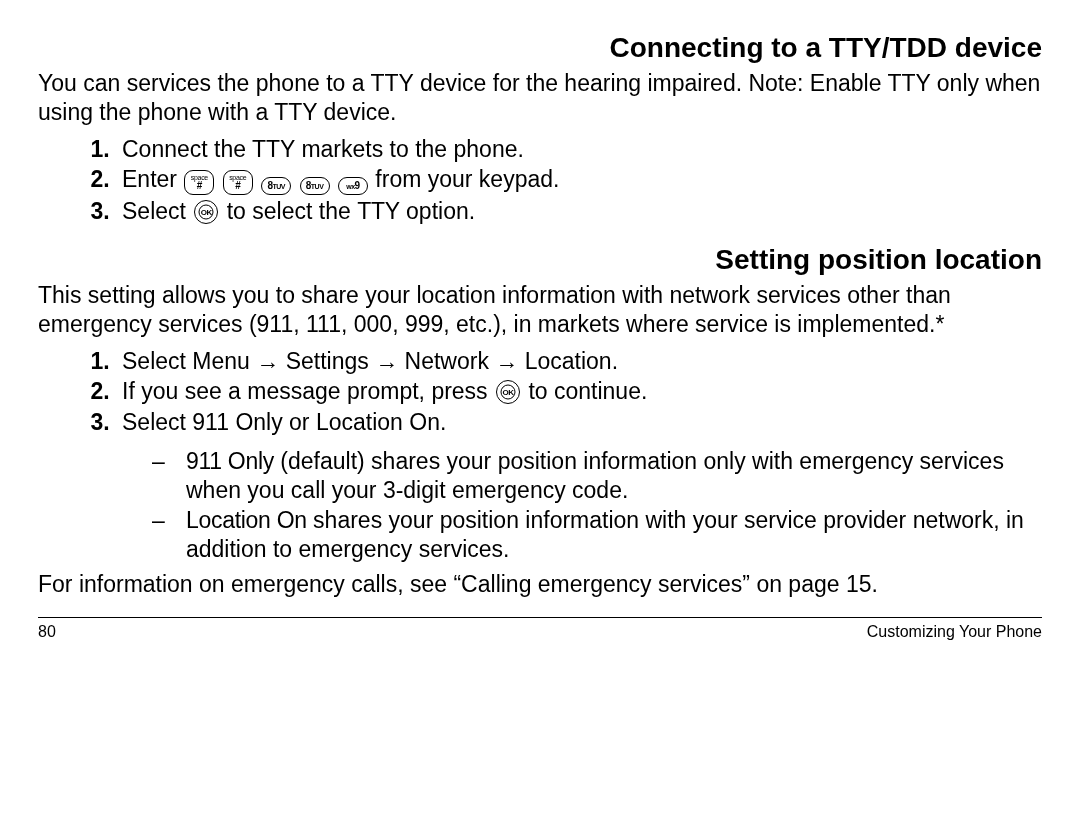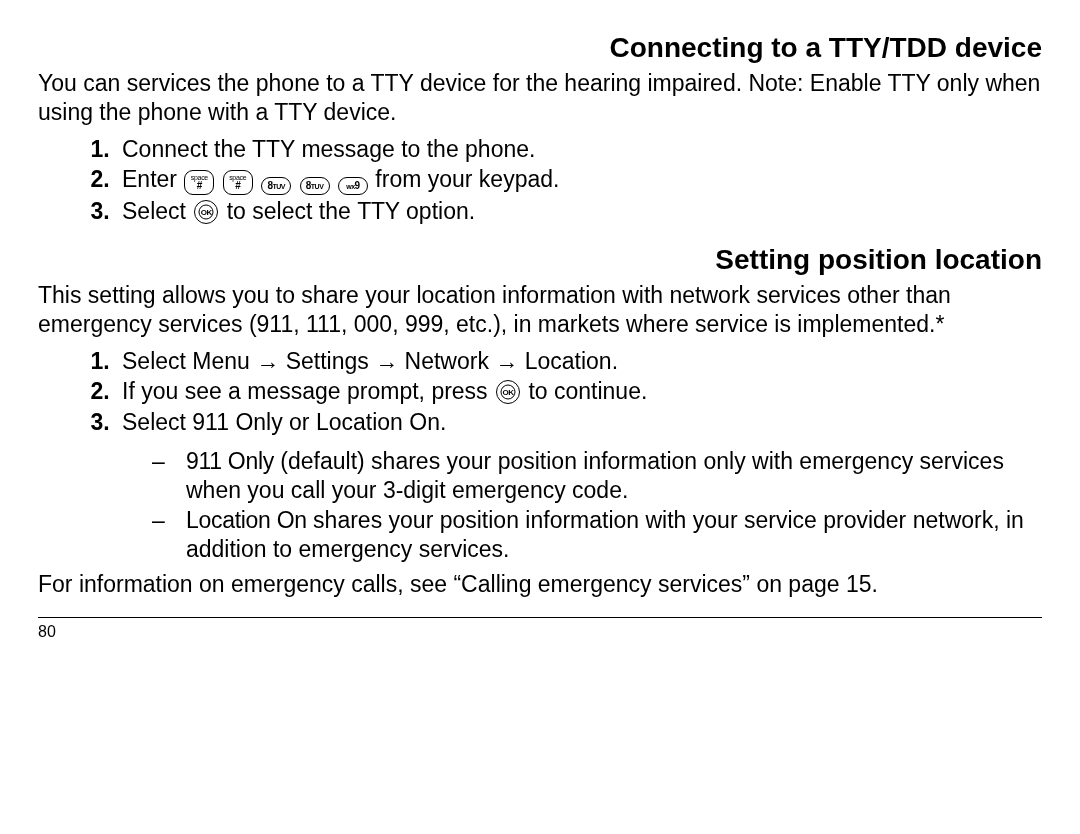--- a/index.html
+++ b/index.html
@@ -100,21 +100,21 @@
   .sec2 { margin-top: 16px; }
 </style>
 </head>
 <body>
 
 <h2>Connecting to a TTY/TDD device</h2>
 <p>
   <span>You can services the phone to a TTY device for the hearing impaired. </span><span class="b">Note:</span><span> Enable TTY only when using the phone with a TTY device.</span>
 </p>
 <ol>
-  <li>Connect the TTY message to the phone.</li>
+  <li>Connect the TTY markets to the phone.</li>
   <li>
     <span>Enter </span>
     <span class="key"><span class="small">space</span><span class="big">#</span></span>
     <span class="key"><span class="small">space</span><span class="big">#</span></span>
     <span class="key"><span class="big"><span>8</span><span style="font-size:7px">TUV</span></span></span>
     <span class="key"><span class="big"><span>8</span><span style="font-size:7px">TUV</span></span></span>
     <span class="key"><span class="big"><span style="font-size:7px">wx</span><span>9</span></span></span>
     <span> from your keypad.</span>
   </li>
   <li>
@@ -145,13 +145,14 @@
   </li>
   <li>
     <span class="b condensed">Location On</span><span> shares your position information with your service provider network, in addition to emergency services.</span>
   </li>
 </ul>
 <p>For information on emergency calls, see “Calling emergency services” on page 15.</p>
 
 <hr class="footer-rule">
 <div class="footer">
   <span>80</span>
+  <span>Customizing Your Phone</span>
 </div>
 
 </body></html>

